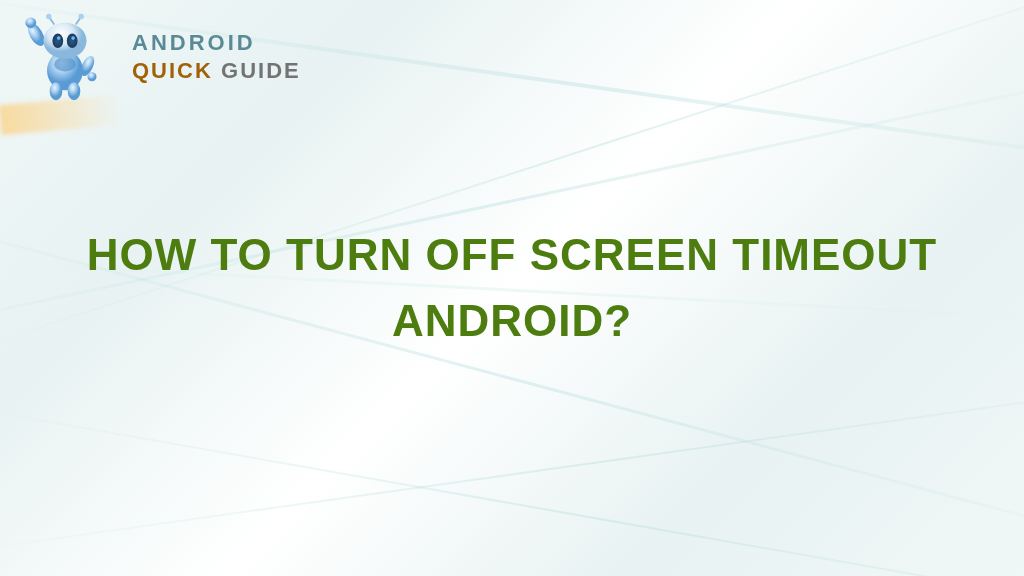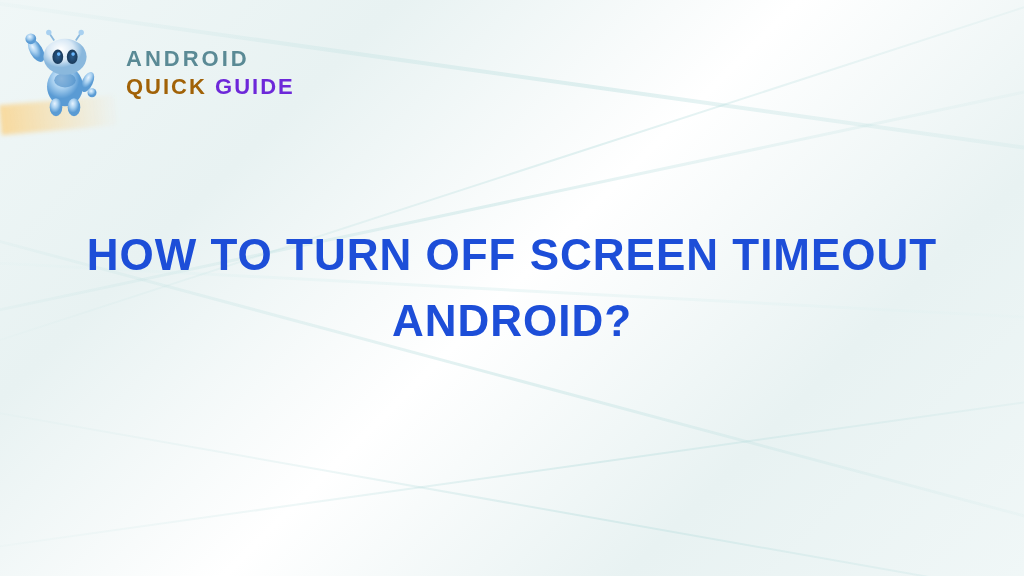--- a/index.html
+++ b/index.html
@@ -46,25 +46,25 @@
       left: 0;
       width: 120px;
       height: 30px;
       background: linear-gradient(90deg, rgba(255, 200, 100, 0.6), transparent);
       transform: rotate(-5deg);
       filter: blur(2px);
     }
     
     .header {
       position: absolute;
-      top: 28px;
+      top: 12px;
       left: 20px;
       display: flex;
       align-items: center;
-      gap: 16px;
+      gap: 22px;
       z-index: 10;
     }
     
     .robot-icon {
       width: 90px;
       height: 90px;
     }
     
     .brand {
       display: flex;
@@ -83,38 +83,38 @@
       font-size: 22px;
       font-weight: 900;
       letter-spacing: 2px;
     }
     
     .brand-quick {
       color: #a16207;
     }
     
     .brand-guide {
-      color: #6d28d9;
+      color: #737373;
     }
     
     .title-container {
       position: absolute;
       top: 50%;
       left: 50%;
       transform: translate(-50%, -50%);
       width: 90%;
       text-align: center;
       z-index: 5;
     }
     
     .title {
       font-size: 44px;
       font-weight: 900;
       letter-spacing: 1px;
-      color: #1d4ed8;
+      color: #4d7c0f;
       line-height: 1.5;
       text-transform: uppercase;
     }
   </style>
 </head>
 <body>
 
 <div class="bg-rays">
   <div class="ray ray1"></div>
   <div class="ray ray2"></div>

